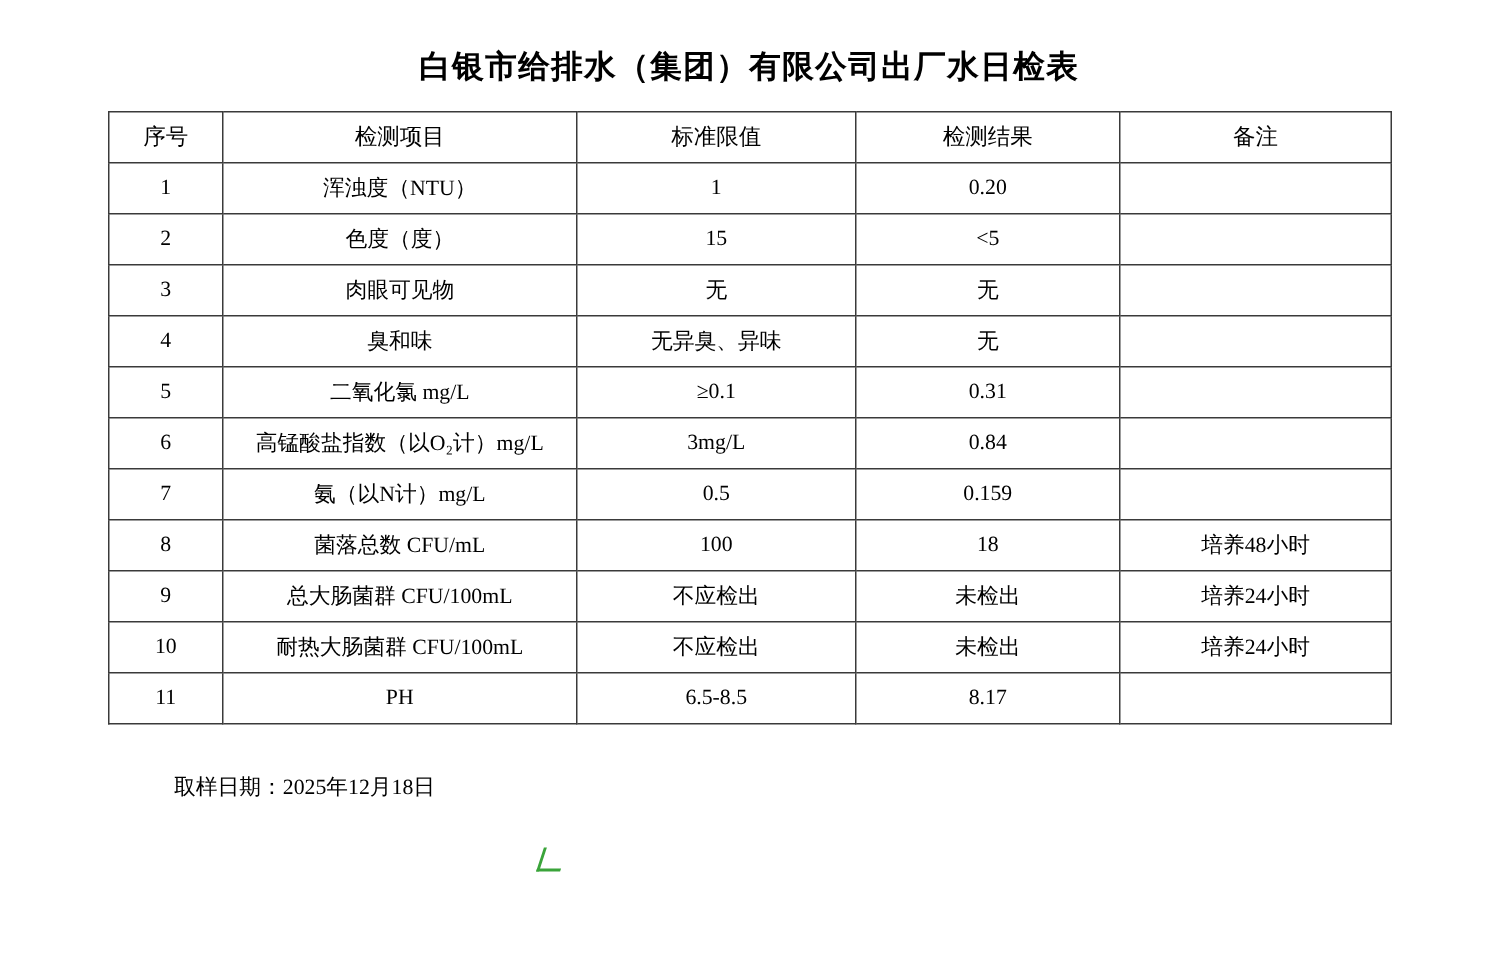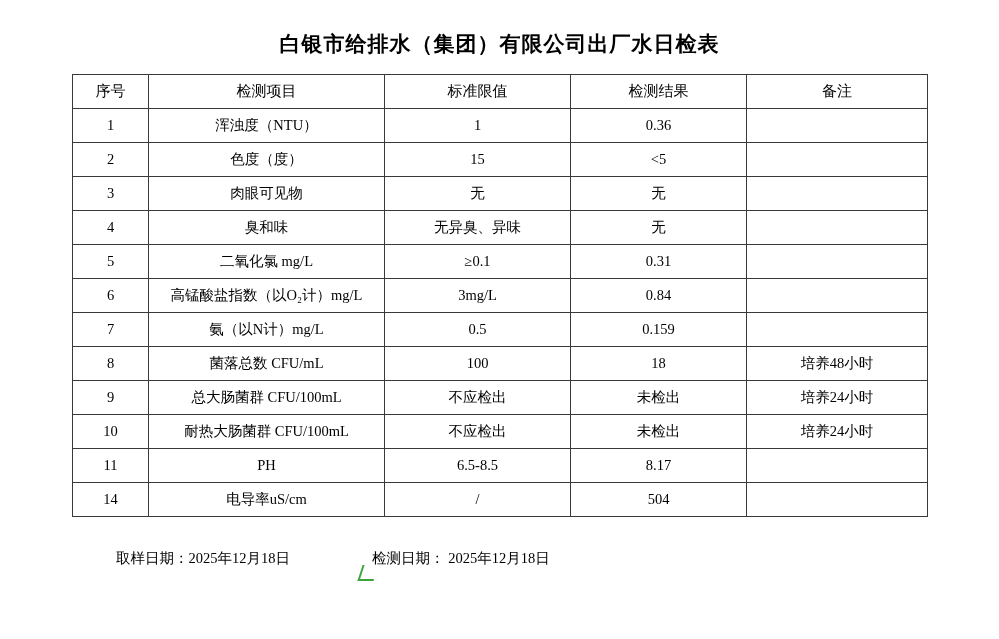--- a/index.html
+++ b/index.html
@@ -102,21 +102,21 @@
           <td>标准限值</td>
           <td>检测结果</td>
           <td>备注</td>
         </tr>
       </thead>
       <tbody>
         <tr>
           <td>1</td>
           <td>浑浊度（NTU）</td>
           <td>1</td>
-          <td>0.36</td>
+          <td>0.20</td>
           <td></td>
         </tr>
         <tr>
           <td>2</td>
           <td>色度（度）</td>
           <td>15</td>
           <td>&lt;5</td>
           <td></td>
         </tr>
         <tr>
@@ -175,31 +175,23 @@
           <td>未检出</td>
           <td>培养24小时</td>
         </tr>
         <tr>
           <td>11</td>
           <td>PH</td>
           <td>6.5-8.5</td>
           <td>8.17</td>
           <td></td>
         </tr>
-        <tr>
-          <td>14</td>
-          <td>电导率uS/cm</td>
-          <td>/</td>
-          <td>504</td>
-          <td></td>
-        </tr>
       </tbody>
     </table>
   </div>
 
   <div class="footer">
     <div class="f-cell f-sample">取样日期：2025年12月18日</div>
-    <div class="f-cell f-test">检测日期： 2025年12月18日</div>
   </div>
 
   <div class="mark"></div>
 
 </div>
 
 </body></html>

